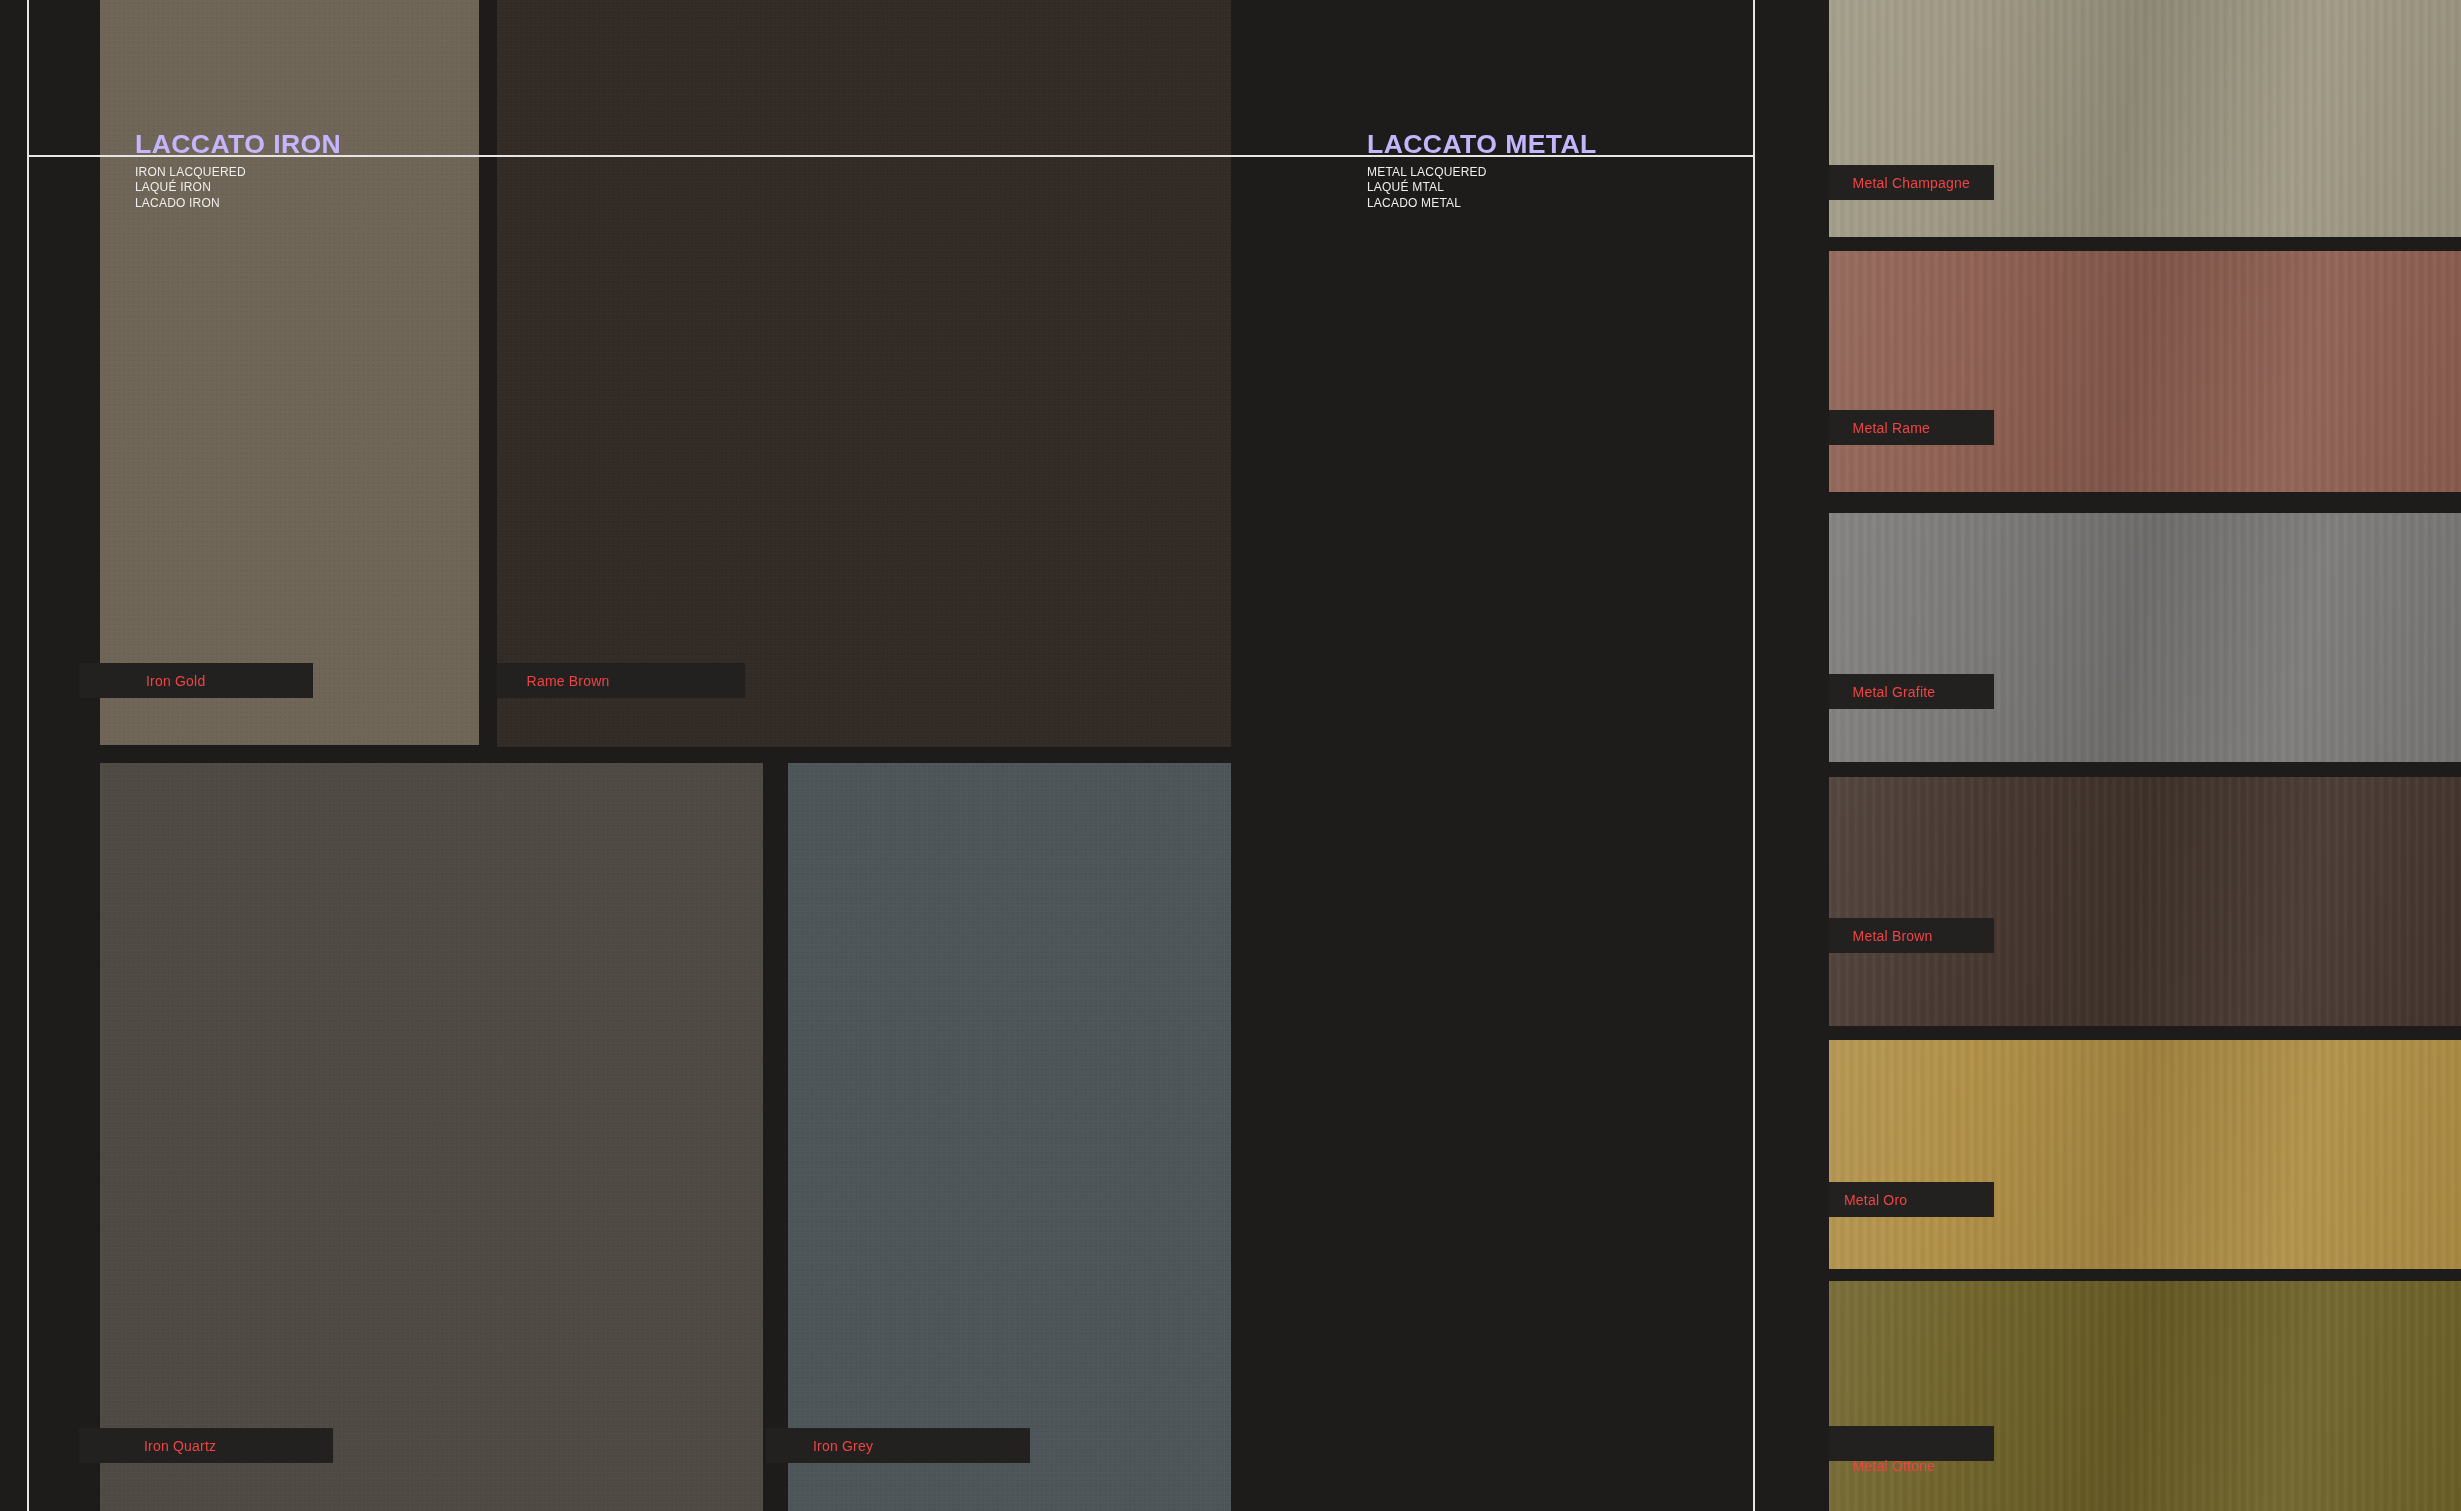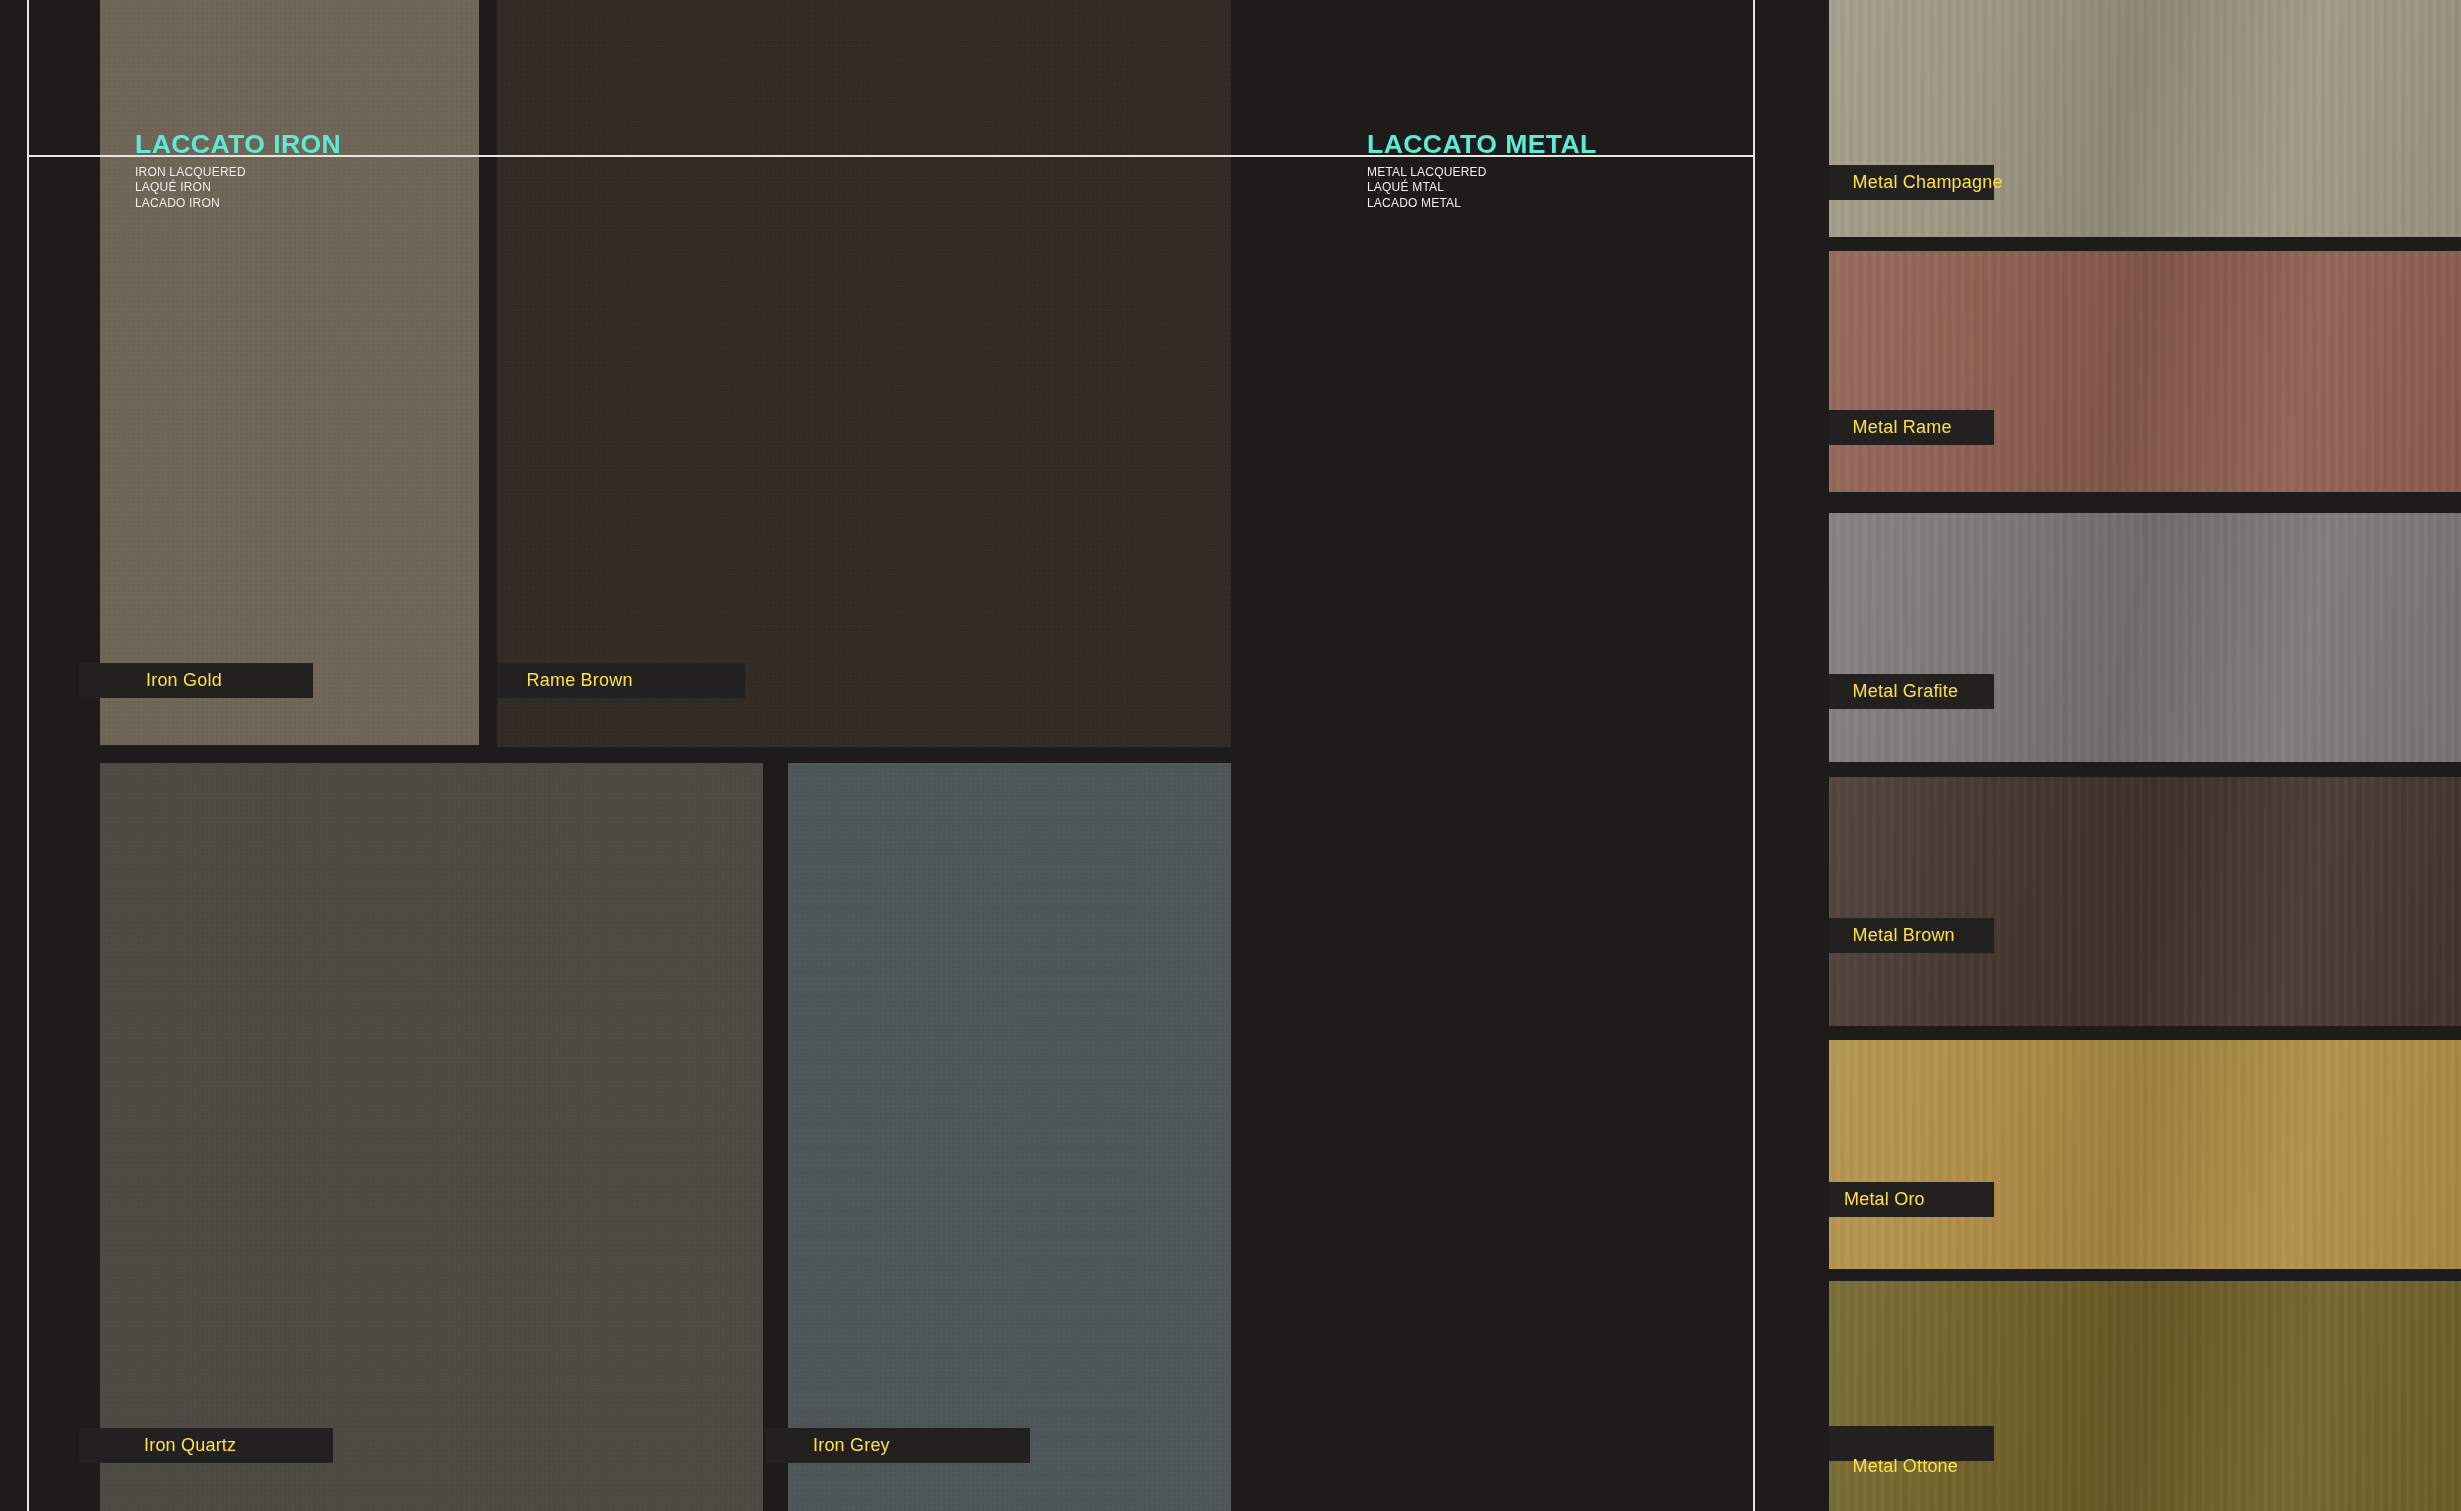--- a/index.html
+++ b/index.html
@@ -57,30 +57,30 @@
   
   .chip {
     position:absolute;
     background:#232120;
     height:35px;
     display:flex; align-items:center;
     padding-left:0;
     z-index:6;
   }
   .chip span {
-    color:#fde047;
-    font-size:18px;
+    color:#ef4444;
+    font-size:14px;
     letter-spacing:0.2px;
     white-space:nowrap;
   }
 
   
   .head-block { position:absolute; z-index:8; }
   .head-title {
-    color:#5eead4;
+    color:#c4b5fd;
     font-size:26.6px;
     font-weight:bold;
     letter-spacing:0.4px;
     line-height:1;
     white-space:nowrap;
   }
   .head-rule {
     position:absolute; height:2px; background:#e8e6e2;
   }
   .head-subs {

